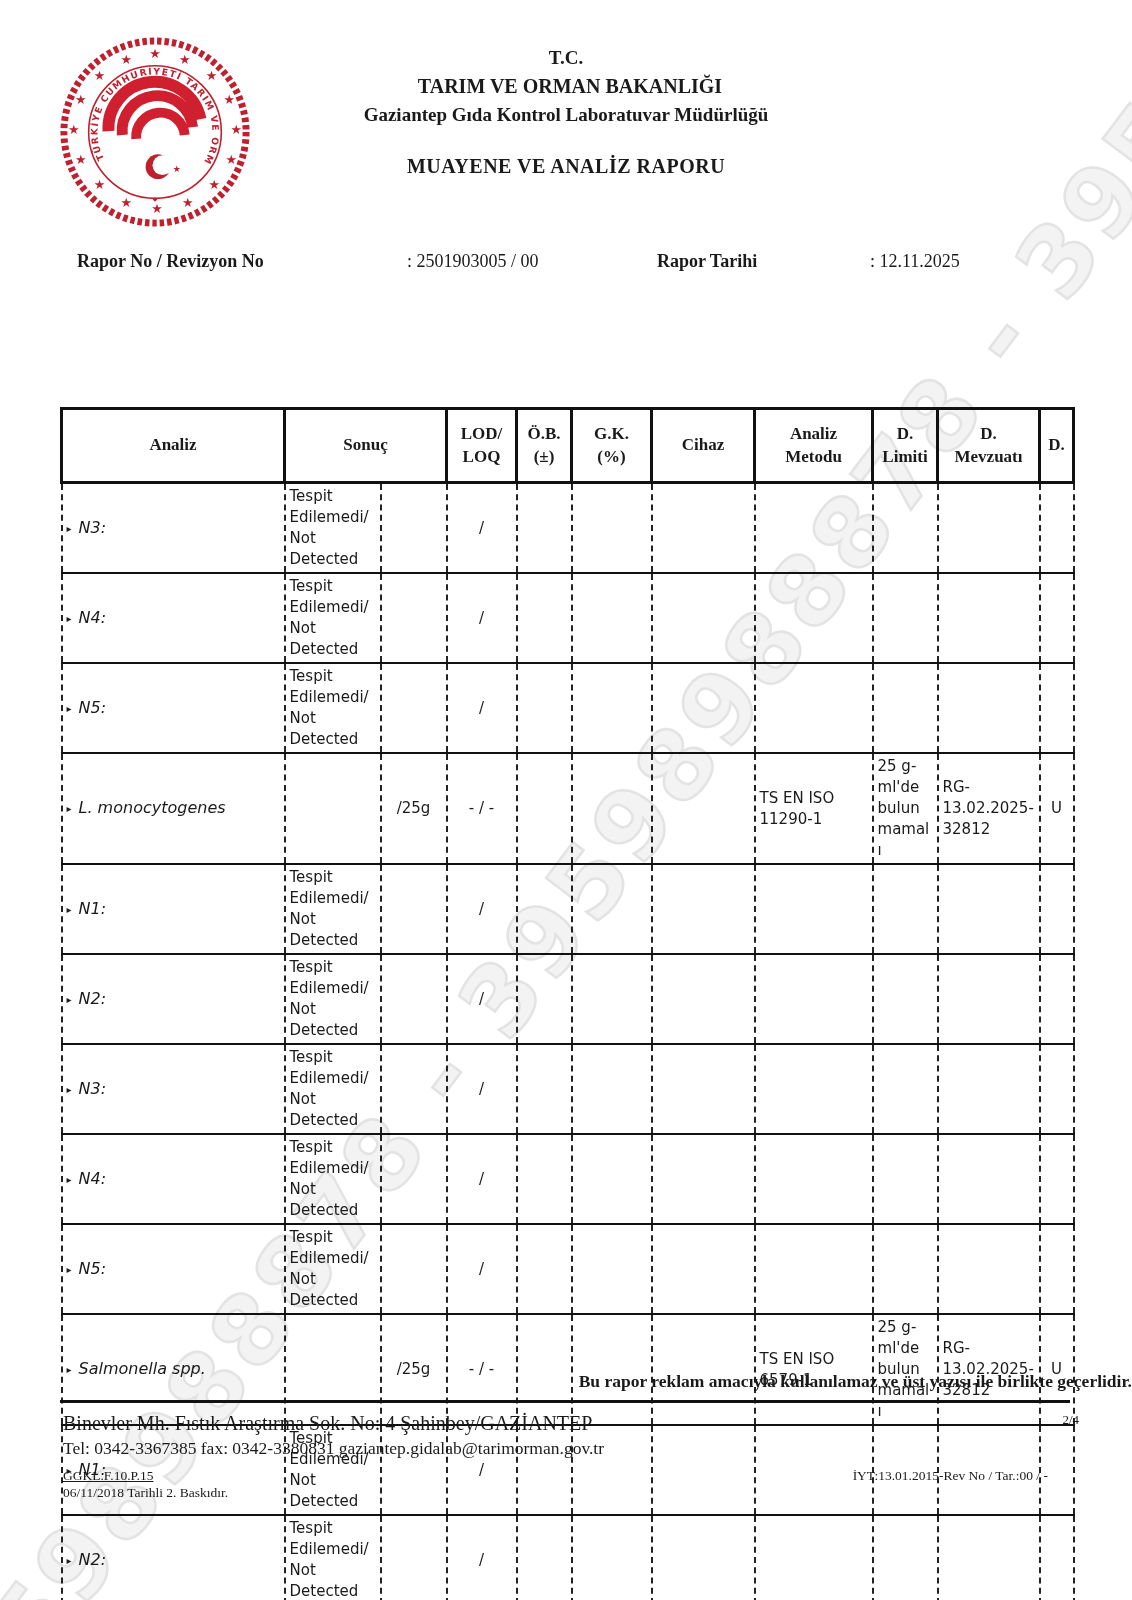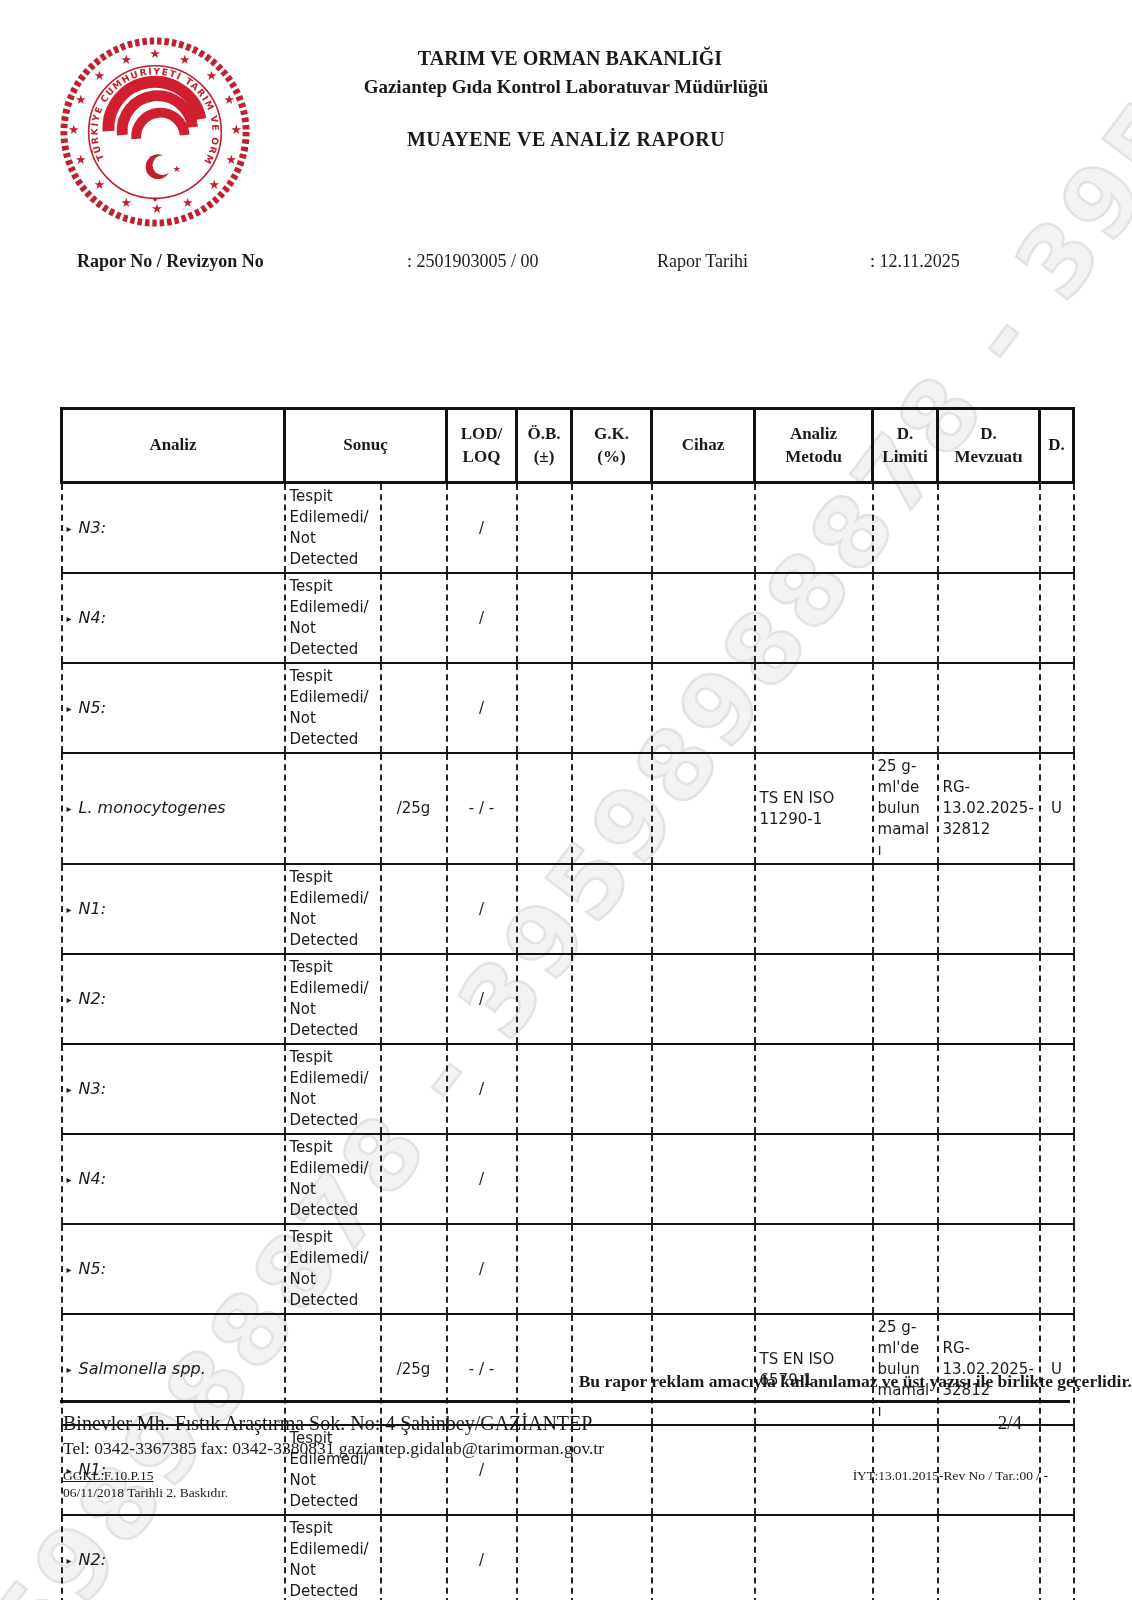--- a/index.html
+++ b/index.html
@@ -24,21 +24,21 @@
     z-index:2; font-weight:bold; line-height:1.45;
   }
   .t-tc{font-size:19px;}
   .t-ministry{font-size:20px;padding-left:8px;}
   .t-lab{font-size:19px;}
   .t-report{font-size:20px; margin-top:24px; letter-spacing:0.5px;}
   .meta{position:absolute; top:251px; left:0; width:1132px; z-index:2; font-size:18px;}
   .meta span{position:absolute; white-space:nowrap;margin-left:12px;}
   .m-label1{left:65px; font-weight:bold;}
   .m-value1{left:395px;}
-  .m-label2{left:645px; font-weight:normal;}
+  .m-label2{left:645px; font-weight:bold;}
   .m-value2{left:858px;}
   
   table.analysis{
     position:absolute; left:60px; top:407px; z-index:2;
     border-collapse:collapse; table-layout:fixed; width:1012px;
     background:transparent;
   }
   table.analysis th{
     border:3px solid #111; font-family:"Liberation Serif", serif;
     font-weight:bold; font-size:17px; text-align:center;
@@ -61,21 +61,21 @@
   td.c-unit, td.c-lod, td.c-ob, td.c-gk, td.c-d{text-align:center;}
   td.c-limiti{overflow-wrap:break-word; word-break:break-word; padding:2px 3px;}
   td.c-mevzuati{overflow-wrap:break-word;}
   
   .f-notice{
     position:absolute; left:0; top:1371px; width:1132px; text-align:right;
     font-weight:bold; font-size:17.5px; z-index:2;
   }
   .f-rule{position:absolute; left:60px; top:1400px; width:1010px; height:3px; background:#111; z-index:2;}
   .f-addr1{position:absolute; left:63px; top:1412px; font-size:20px; z-index:2;}
-  .f-page{position:absolute; left:822px; top:1412px; width:200px; text-align:right; font-size:19px; z-index:2;}
+  .f-page{position:absolute; left:879px; top:1412px; width:200px; text-align:right; font-size:13px; z-index:2;}
   .f-addr2{position:absolute; left:63px; top:1438px; font-size:17.5px; z-index:2;}
   .f-code1{position:absolute; left:63px; top:1468px; font-size:13.5px; z-index:2;text-decoration:underline;}
   .f-code2{position:absolute; left:63px; top:1485px; font-size:13.5px; z-index:2;}
   .f-iyt{position:absolute; left:648px; top:1468px; width:400px; text-align:right; font-size:13.5px; z-index:2;}
 </style>
 </head>
 <body>
 
 <div class="page">
 
@@ -117,20 +117,21 @@
     </g>
     <g>
       <circle cx="103" cy="137" r="12.5" fill="#c0202e"></circle>
       <circle cx="107.5" cy="135.5" r="10" fill="#ffffff"></circle>
       <text x="118" y="142" fill="#c0202e" font-family="DejaVu Sans, sans-serif" font-size="9">★</text>
     </g>
     <text x="100" y="172" text-anchor="middle" fill="#c0202e" font-family="DejaVu Sans, sans-serif" font-size="6">◆</text>
   </svg>
 
   <div class="titles">
+    <div class="t-tc">T.C.</div>
     <div class="t-ministry">TARIM VE ORMAN BAKANLIĞI</div>
     <div class="t-lab">Gaziantep Gıda Kontrol Laboratuvar Müdürlüğü</div>
     <div class="t-report">MUAYENE VE ANALİZ RAPORU</div>
   </div>
 
   <div class="meta">
     <span class="m-label1">Rapor No / Revizyon No</span>
     <span class="m-value1">: 2501903005 / 00</span>
     <span class="m-label2">Rapor Tarihi</span>
     <span class="m-value2">: 12.11.2025</span>

